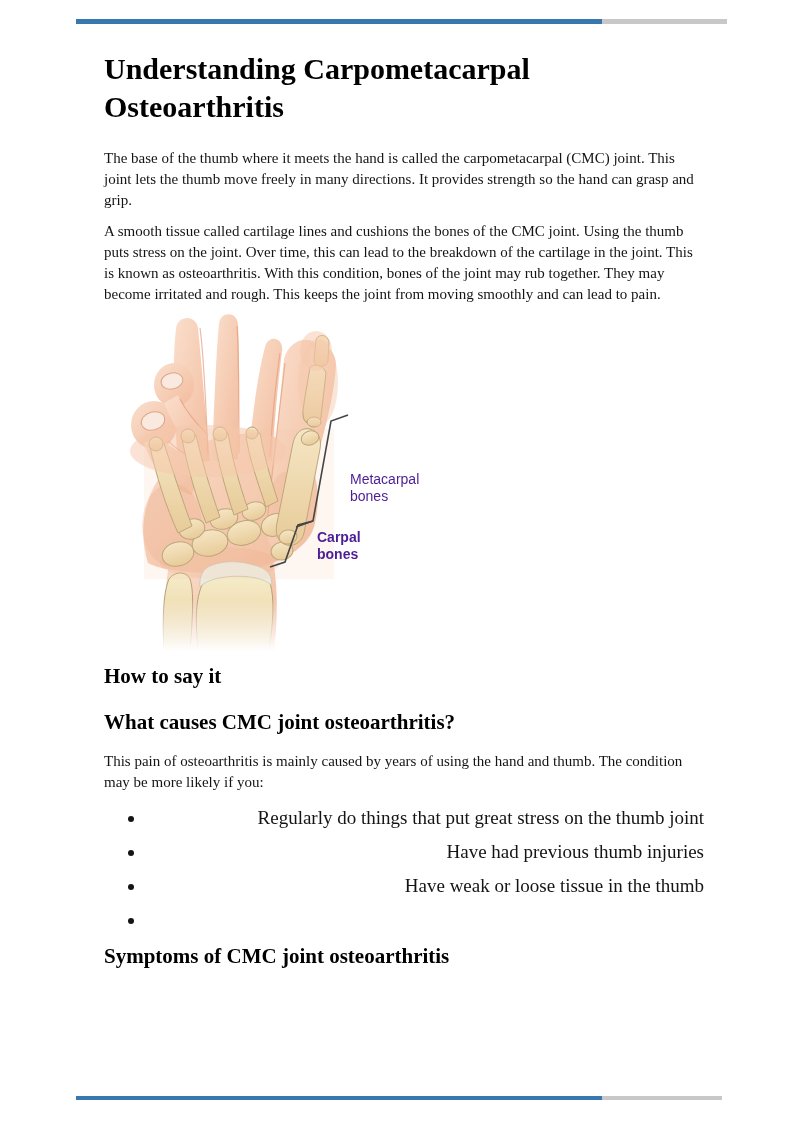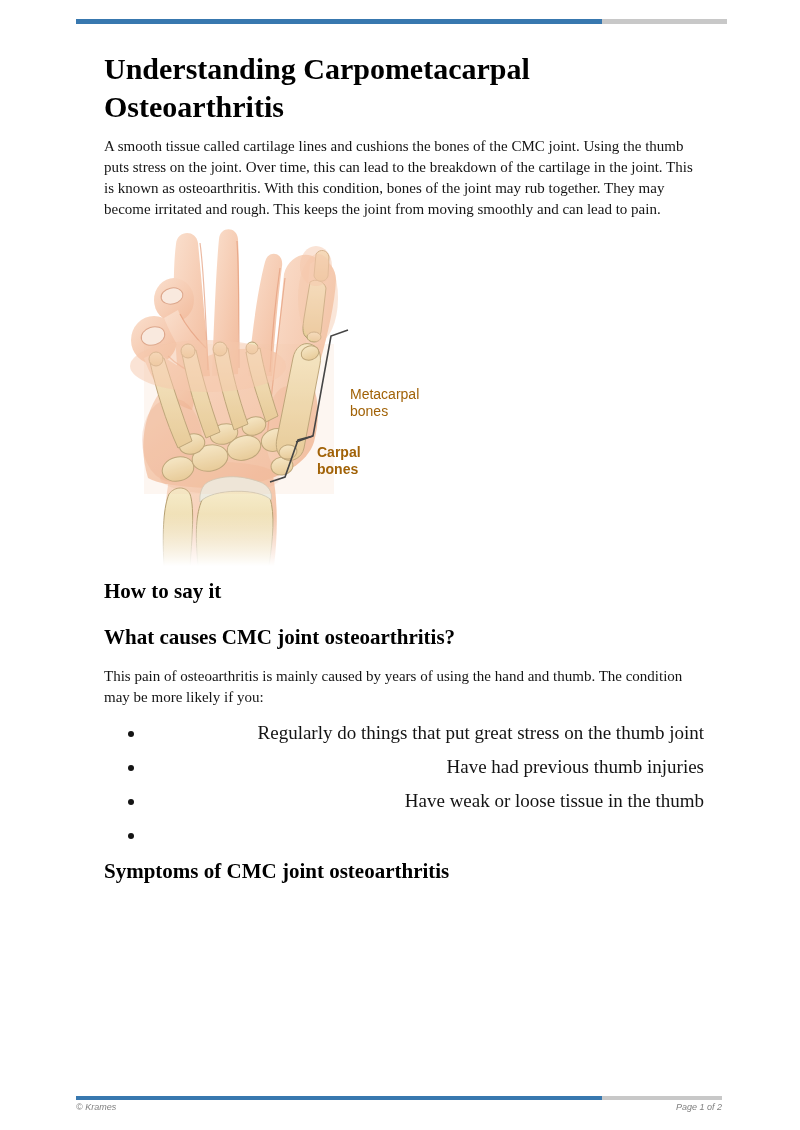--- a/index.html
+++ b/index.html
@@ -6,21 +6,21 @@
   .page{position:relative;width:800px;height:1130px;background:#ffffff;overflow:hidden;
         font-family:"Liberation Serif", serif;color:#141414;}
   .top-rule{position:absolute;top:19px;left:76px;width:651px;height:5px;
         background:linear-gradient(to right,#3878af 0 80.8%,#c8c8c8 80.8% 100%);}
   .content{position:absolute;left:104px;top:0;width:600px;}
   h1{margin:50px 0 0 0;font-size:30px;line-height:38px;font-weight:bold;color:#000;}
   p.body{margin:22px 0 0 0;font-size:15px;line-height:21px;}
   p.body.second{margin-top:10px;}
   .figure{position:relative;width:330px;height:340px;margin:6px 0 0 16px;}
   .fig-label{position:absolute;font-family:"Liberation Sans", sans-serif;
-        font-size:14px;line-height:17px;color:#a16207;}
+        font-size:14px;line-height:17px;color:#4c1d95;}
   .fig-label.metacarpal{left:230px;top:160px;width:88px;}
   .fig-label.carpal{left:197px;top:218px;width:62px;font-weight:bold;}
   h2{margin:12px 0 0 0;font-size:21px;line-height:26px;font-weight:bold;color:#000;}
   h2.causes{margin-top:20px;}
   p.pron{margin:22px 0 0 0;font-size:15px;line-height:21px;}
   p.causes-intro{margin:16px 0 0 0;font-size:15px;line-height:21px;}
   ul.bullets{margin:14px 0 0 0;padding:0 0 0 42px;font-size:19px;line-height:21px;text-align:right;}
   ul.bullets li{margin:0 0 13px 0;min-height:21px;}
   .footer-rule{position:absolute;top:1096px;left:76px;width:646px;height:4px;
         background:linear-gradient(to right,#3878af 0 81.5%,#c8c8c8 81.5% 100%);}
@@ -30,20 +30,21 @@
 </style>
 </head>
 <body>
 
 <div class="page">
   <div class="top-rule"></div>
 
   <div class="content">
     <h1>Understanding Carpometacarpal Osteoarthritis</h1>
 
+    <p class="body">The base of the thumb where it meets the hand is called the carpometacarpal (CMC) joint. This joint lets the thumb move freely in many directions. It provides strength so the hand can grasp and grip.</p>
     <p class="body second">A smooth tissue called cartilage lines and cushions the bones of the CMC joint. Using the thumb puts stress on the joint. Over time, this can lead to the breakdown of the cartilage in the joint. This is known as osteoarthritis. With this condition, bones of the joint may rub together. They may become irritated and rough. This keeps the joint from moving smoothly and can lead to pain.</p>
 
     <div class="figure">
       <svg width="330" height="340" viewBox="0 0 330 340">
         <defs>
           <linearGradient id="skinG" x1="0" y1="0" x2="1" y2="1">
             <stop offset="0" stop-color="#fadfcd"></stop>
               <stop offset="1" stop-color="#f2bb9c"></stop>
           </linearGradient>
           <linearGradient id="boneG" x1="0" y1="0" x2="0" y2="1">
@@ -152,17 +153,13 @@
       <li>Regularly do things that put great stress on the thumb joint</li>
       <li>Have had previous thumb injuries</li>
       <li>Have weak or loose tissue in the thumb</li>
       <li></li>
     </ul>
 
     <h2>Symptoms of CMC joint osteoarthritis</h2>
   </div>
 
   <div class="footer-rule"></div>
-  <div class="footer-row">
-    <span>© Krames</span>
-    <span>Page 1 of 2</span>
-  </div>
 </div>
 
 </body></html>

